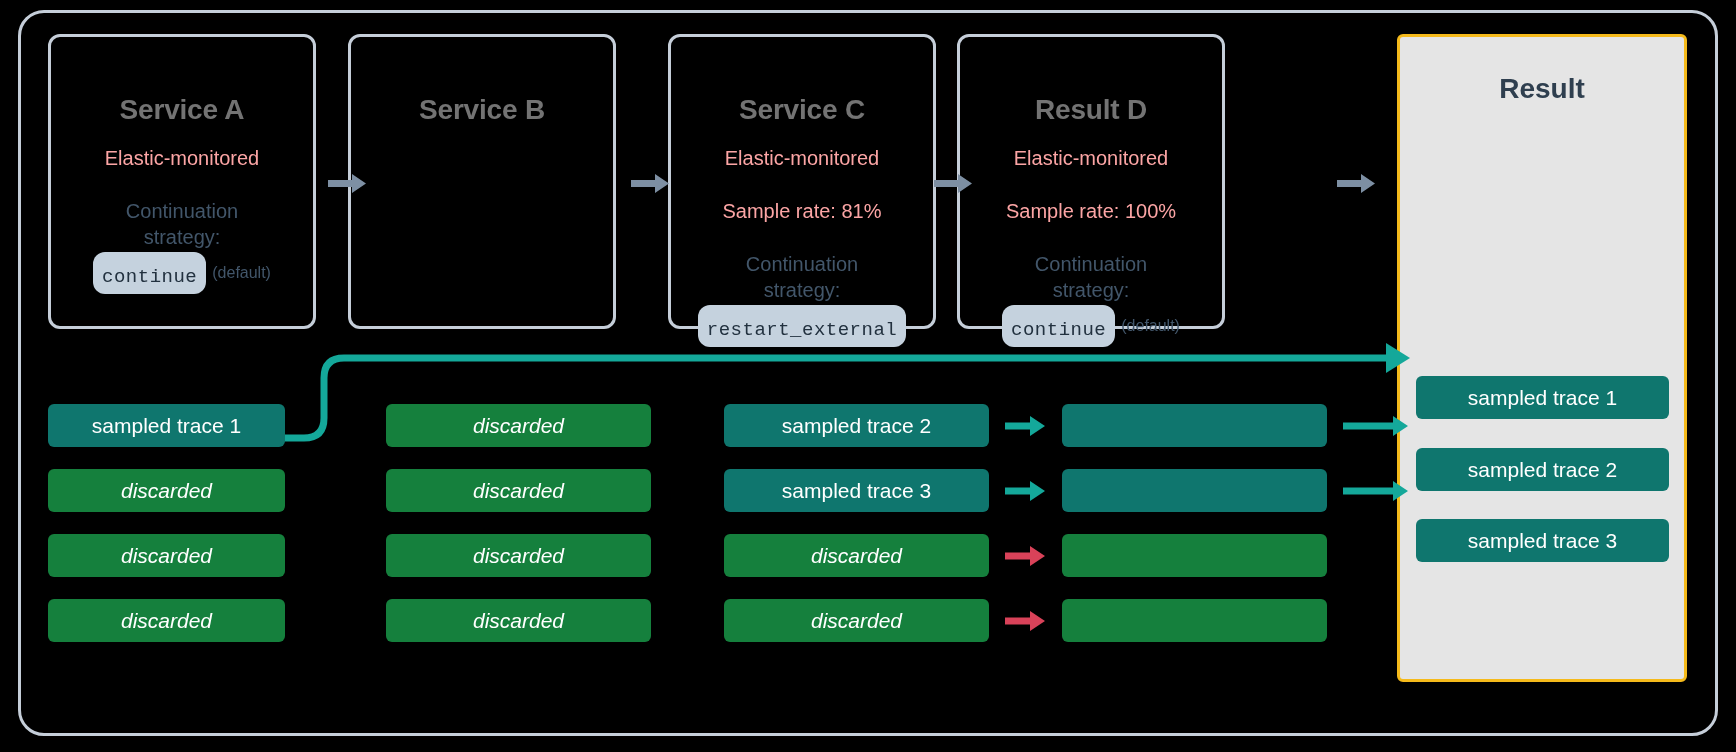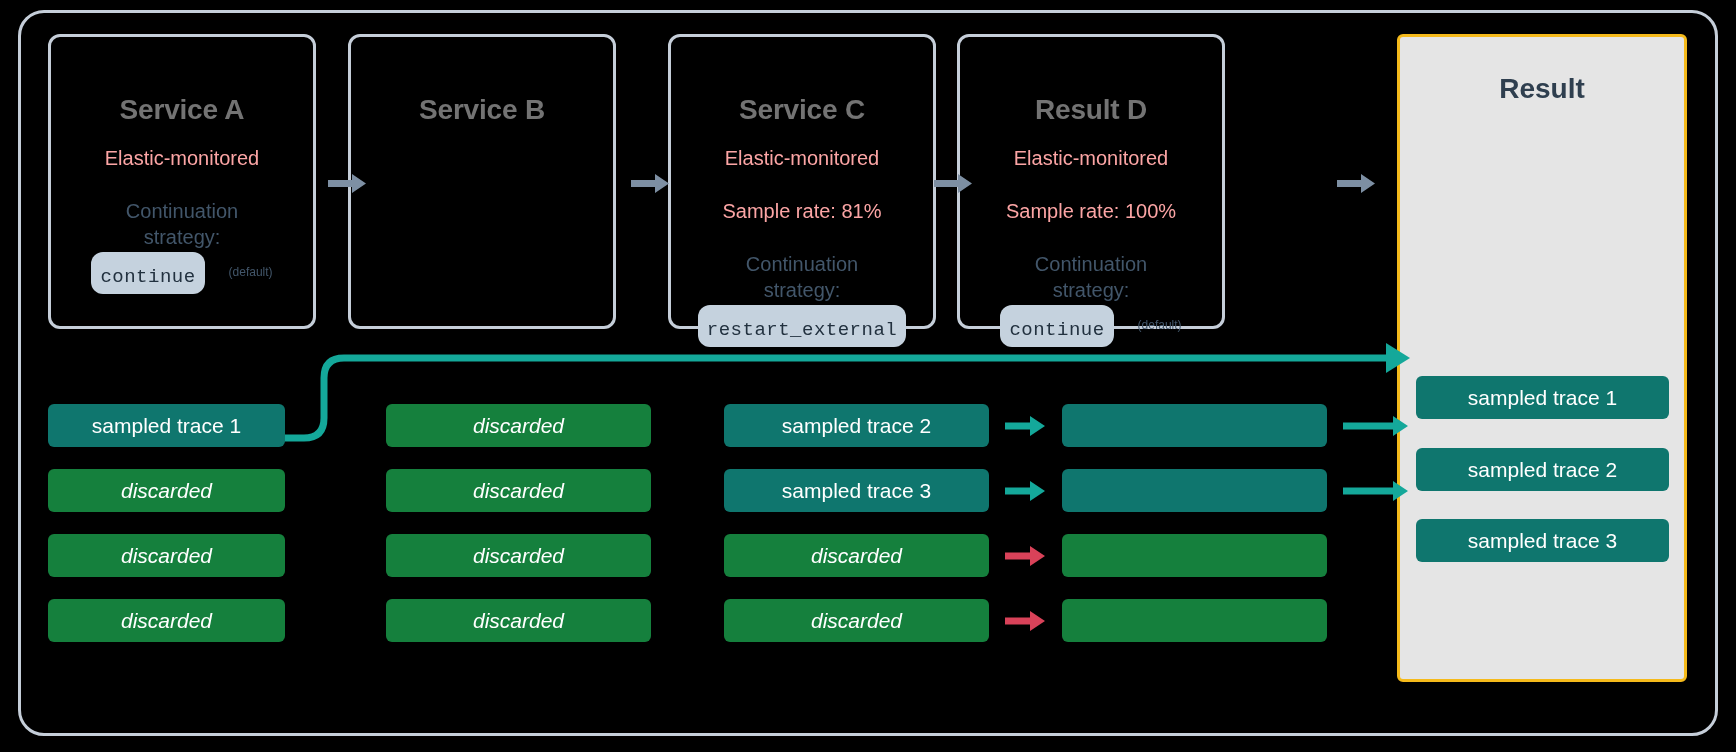--- a/index.html
+++ b/index.html
@@ -77,24 +77,24 @@
     color: #22313f;
     font-family: "Liberation Mono", "DejaVu Sans Mono", monospace;
     font-size: 19px;
     padding: 13px 9px 4px 9px;
     border-radius: 12px;
     vertical-align: middle;
     letter-spacing: 0.5px;
   }
   .code-suffix {
     display: inline-block;
-    font-size: 12px;
+    font-size: 16px;
     color: #42566a;
     vertical-align: middle;
-    padding-left: 24px;
+    padding-left: 6px;
   }
 
   
   .result-panel {
     position: absolute;
     left: 1397px;
     top: 34px;
     width: 290px;
     height: 648px;
     background: #e5e5e5;

